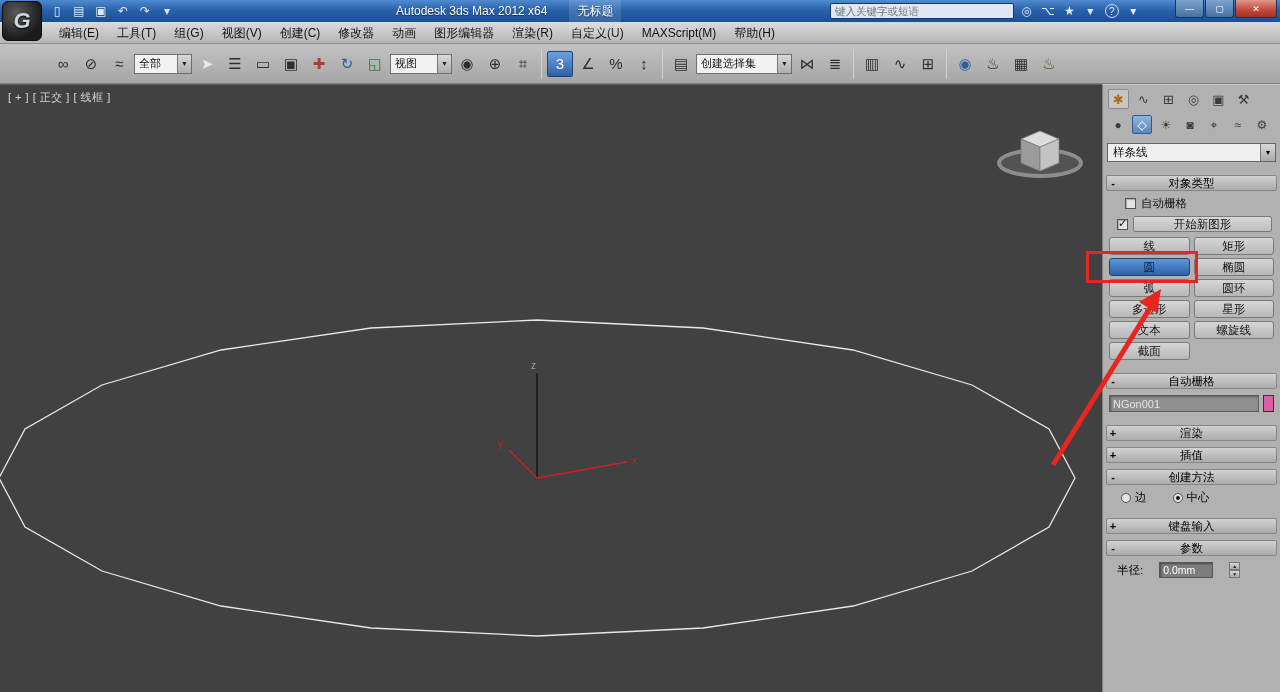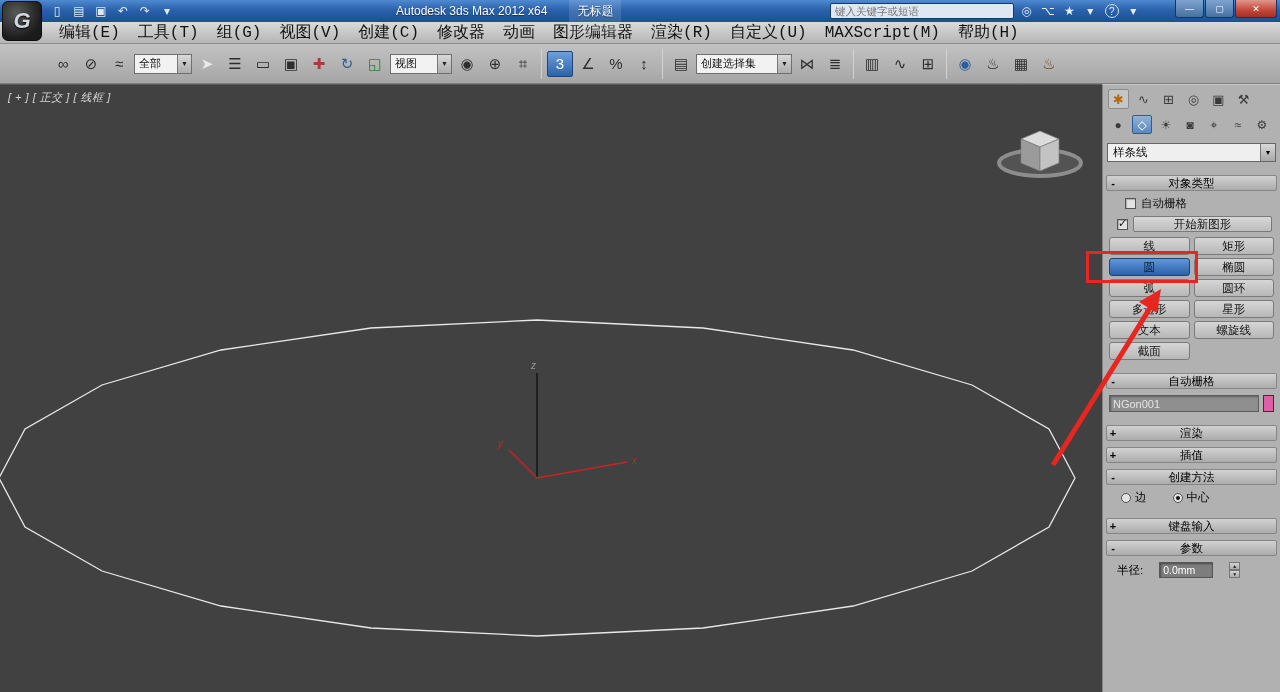--- a/index.html
+++ b/index.html
@@ -31,39 +31,39 @@
   .win-btns { position:absolute; right:3px; top:0; display:flex; gap:1px; }
   .winbtn { width:29px; height:18px; display:flex; align-items:center; justify-content:center;
     color:#fff; font-size:9px; border:1px solid #16355e; border-top:none;
     border-radius:0 0 3px 3px; background:linear-gradient(#7fa3cf,#46719f); }
   .winbtn.close { width:42px; background:linear-gradient(#e0978b,#c2473a 60%,#a03225); }
 
   
   .menubar { position:absolute; left:0; top:22px; width:1280px; height:22px;
     background:linear-gradient(#dadada,#b6b6b6); border-bottom:1px solid #8f8f8f;
     display:flex; align-items:center; padding-left:50px; z-index:10; }
-  .menu-item { padding:12px 9px; font-size:16px; color:#111; line-height:22px; white-space:nowrap;font-family:Liberation Mono, monospace; }
+  .menu-item { padding:12px 9px; font-size:12px; color:#111; line-height:22px; white-space:nowrap; }
 
   
   .toolbar { position:absolute; left:0; top:44px; width:1280px; height:40px;
     background:linear-gradient(#c2c2c2,#a6a6a6); border-bottom:1px solid #7e7e7e;
     display:flex; align-items:center; padding-left:50px; gap:2px; overflow:hidden; z-index:5; }
   .tb-icon { width:26px; height:26px; display:flex; align-items:center; justify-content:center;
     font-size:15px; color:#2e2e2e; border-radius:2px; flex:0 0 auto; }
   .tb-icon.active { background:linear-gradient(#6ea0dd,#2d62a8); border:1px solid #1b4679; color:#fff; }
   .tb-dd { height:20px; display:flex; align-items:center; background:#f2f2f2;
     border:1px solid #6f6f6f; flex:0 0 auto; }
   .tb-dd-label { flex:1; font-size:11px; color:#111; padding:0 4px; white-space:nowrap; overflow:hidden; }
   .tb-dd-arrow { width:14px; height:100%; display:flex; align-items:center; justify-content:center;
     font-size:7px; color:#222; background:linear-gradient(#d9d9d9,#adadad); border-left:1px solid #777; }
   .tb-sep { width:1px; height:30px; background:#7c7c7c; border-right:1px solid #d2d2d2; margin:0 3px; flex:0 0 auto; }
 
   
   .viewport { position:absolute; left:0; top:84px; width:1102px; height:608px;
-    background:#414141; border-top:1px solid #5c5c5c; overflow:hidden;font-style:italic; }
+    background:#414141; border-top:1px solid #5c5c5c; overflow:hidden; }
   .vp-label { position:absolute; left:8px; top:5px; color:#d6d6d6; font-size:11px;
     letter-spacing:.5px; z-index:3; }
   .vp-svg { position:absolute; left:0; top:0; }
 
   
   .panel { position:absolute; left:1102px; top:84px; width:178px; height:608px;
     background:#b1b1b1; border-left:1px solid #838383; border-top:1px solid #c9c9c9; }
   .p-tabs { display:flex; gap:4px; padding:4px 3px 0 5px; height:26px; }
   .p-tab { width:21px; height:20px; display:flex; align-items:center; justify-content:center;
     font-size:13px; color:#3a3a3a; border-radius:2px; }

